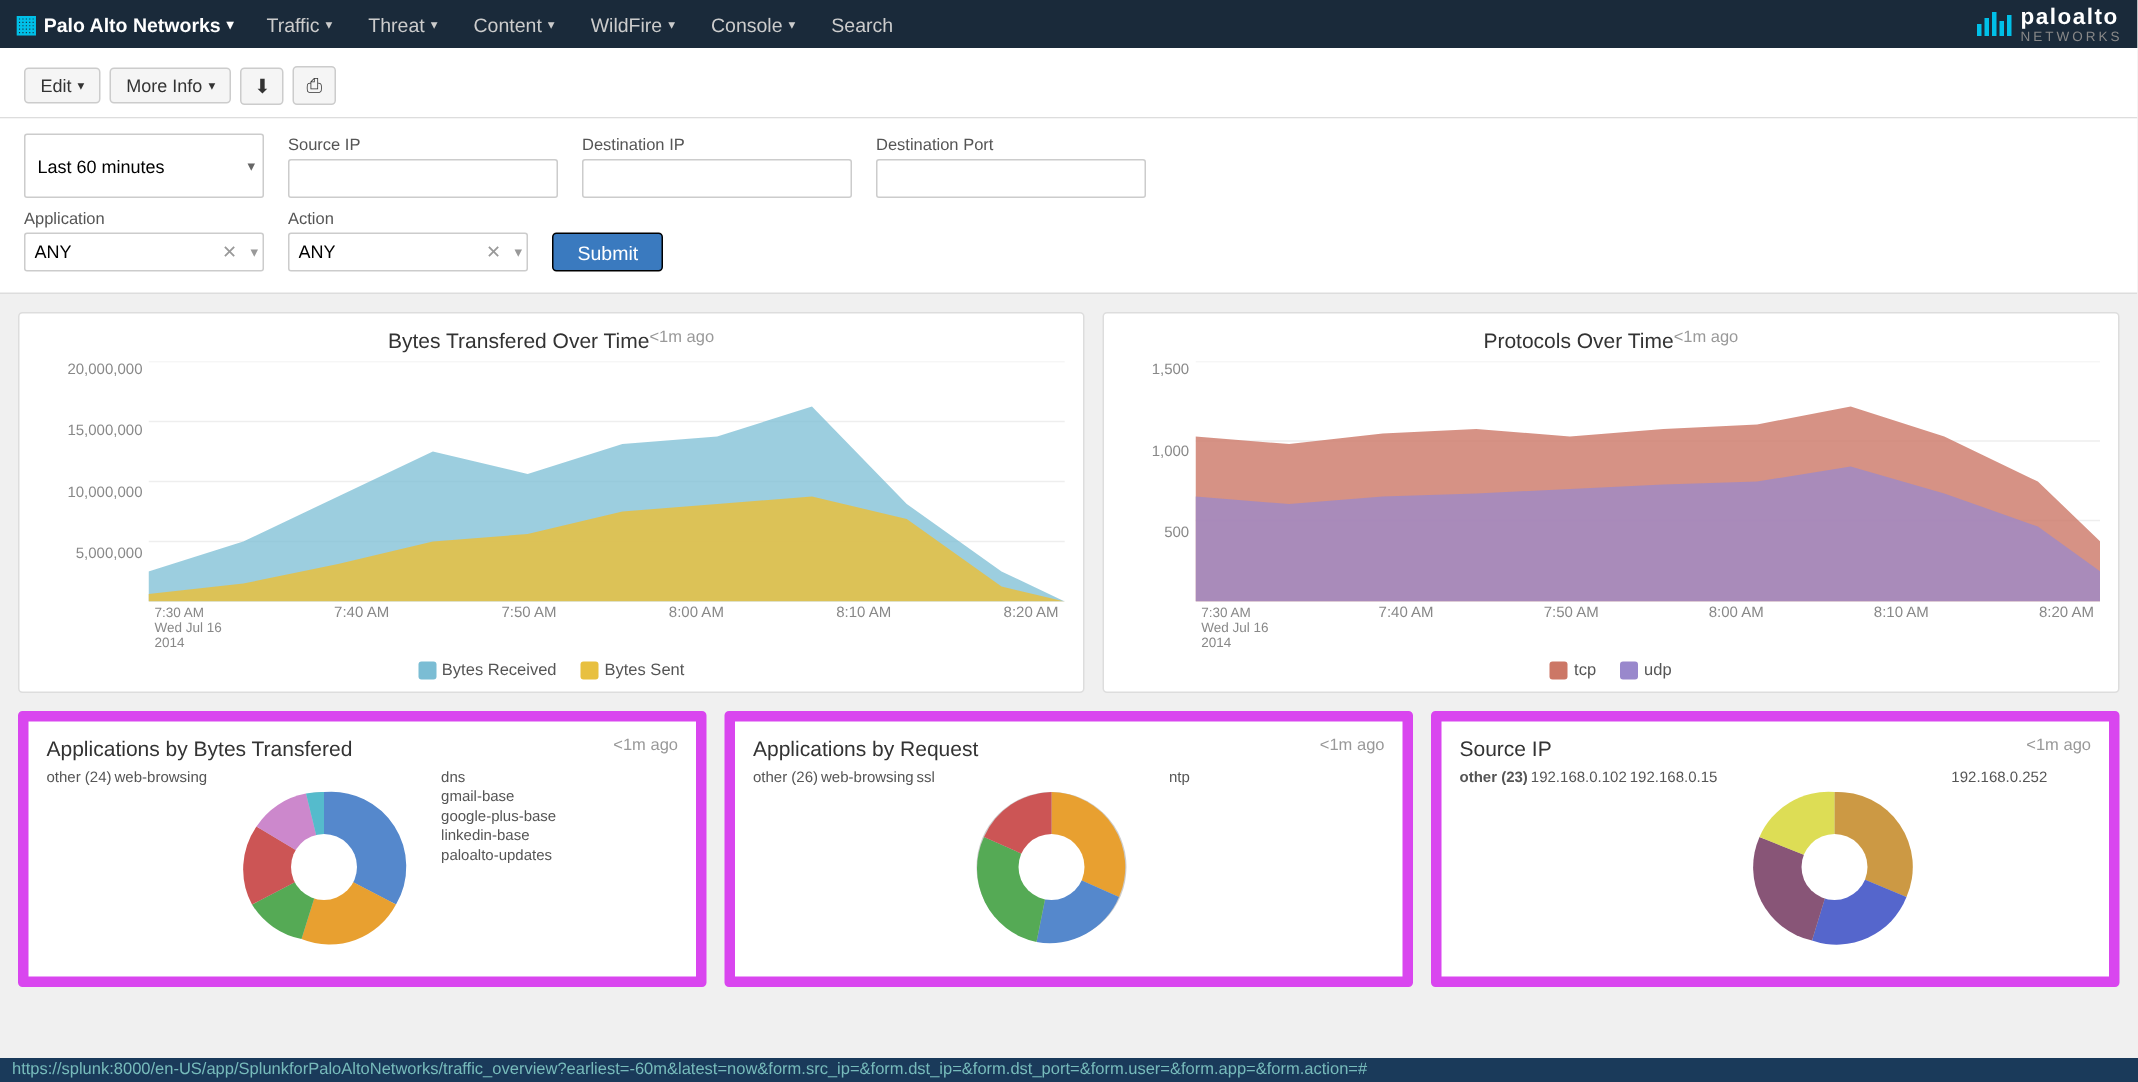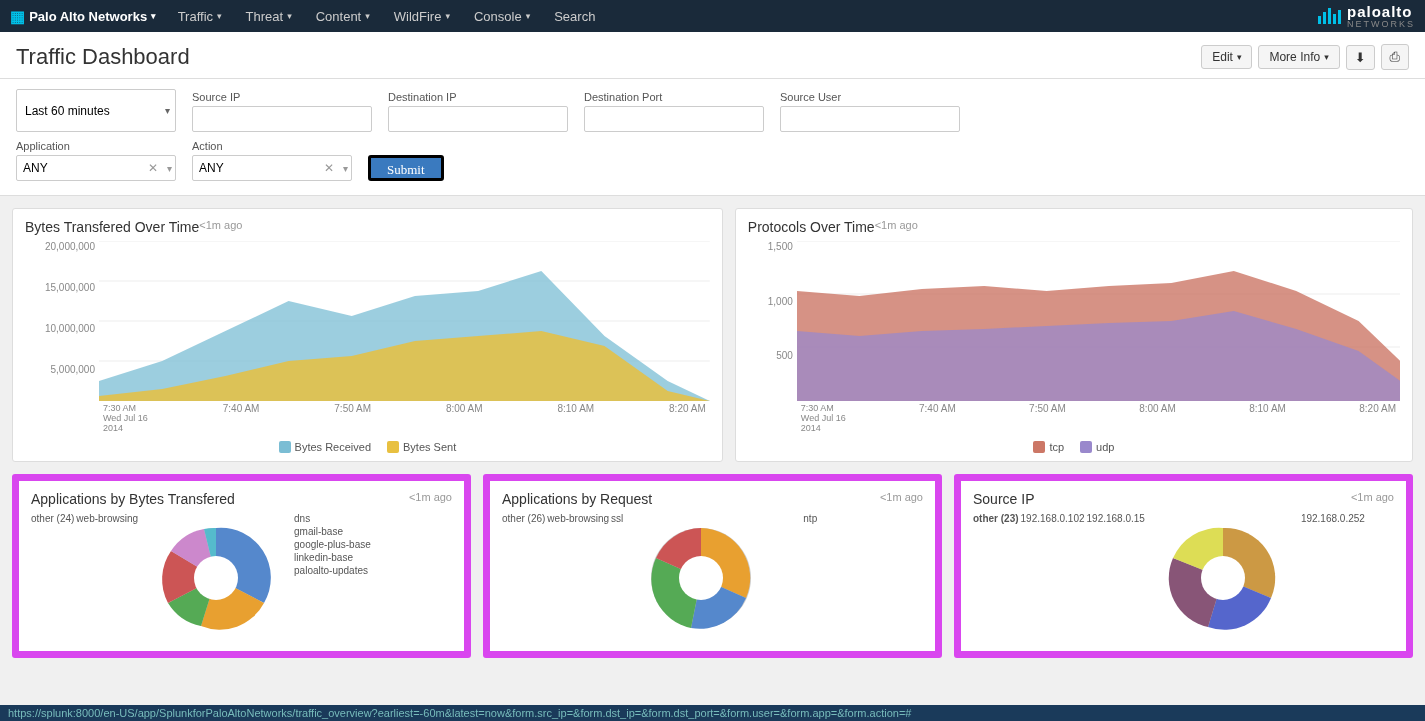--- a/index.html
+++ b/index.html
@@ -180,27 +180,26 @@
     }
     .time-select-arrow {
       position: absolute;
       right: 6px;
       color: #666;
       font-size: 10px;
     }
     .btn-submit {
       background: #3a7abf;
       color: #fff;
-      border: 3px solid #000000;
+      border: 1px solid #000000;
       border-radius: 3px;
       padding: 4px 16px;
       font-size: 13px;
       cursor: pointer;
       height: 26px;
-      font-family: Liberation Serif, serif;
     }
 
     
     .dashboard {
       padding: 12px 12px;
       display: flex;
       flex-direction: column;
       gap: 12px;
     }
     .dash-row {
@@ -212,21 +211,21 @@
     .chart-card {
       background: #fff;
       border: 1px solid #ddd;
       border-radius: 3px;
       padding: 10px 12px 8px 12px;
       flex: 1;
       min-width: 0;
     }
     .chart-card-header {
       display: flex;
-      justify-content: flex-start;
+      justify-content: center;
       align-items: flex-start;
       margin-bottom: 6px;
     }
     .chart-card-title {
       font-size: 14px;
       color: #333;
       font-weight: normal;
     }
     .chart-timestamp {
       font-size: 11px;
@@ -381,21 +380,20 @@
       </div>
       <div>
         <div class="logo-text">paloalto</div>
         <div class="logo-sub">NETWORKS</div>
       </div>
     </div>
   </div>
 </nav>
 
 <div class="page-header">
-  <h1 class="page-title">Traffic Dashboard</h1>
   <div class="page-header-actions">
     <button class="btn-action">
       <span>Edit</span>
       <span class="chevron">▾</span>
     </button>
     <button class="btn-action">
       <span>More Info</span>
       <span class="chevron">▾</span>
     </button>
     <button class="btn-icon">
@@ -420,24 +418,20 @@
     <div class="filter-group">
       <label class="filter-label">Source IP</label>
       <input class="filter-input" type="text" style="width: 180px;">
     </div>
     <div class="filter-group">
       <label class="filter-label">Destination IP</label>
       <input class="filter-input" type="text" style="width: 180px;">
     </div>
     <div class="filter-group">
       <label class="filter-label">Destination Port</label>
-      <input class="filter-input" type="text" style="width: 180px;">
-    </div>
-    <div class="filter-group">
-      <label class="filter-label">Source User</label>
       <input class="filter-input" type="text" style="width: 180px;">
     </div>
   </div>
   <div class="filter-row">
     <div class="filter-group">
       <label class="filter-label">Application</label>
       <div class="filter-select-wrap">
         <select class="filter-select" style="min-width:160px;">
           <option>ANY</option>
         </select>
@@ -608,21 +602,21 @@
         </div>
         <svg width="140" height="130" viewBox="0 0 140 130">
           <circle cx="70" cy="65" r="50" fill="#ccc"></circle>
           <path d="M70,65 L70,15 A50,50 0 0,1 115,85 Z" fill="#e8a030"></path>
           <path d="M70,65 L115,85 A50,50 0 0,1 60,115 Z" fill="#5588cc"></path>
           <path d="M70,65 L60,115 A50,50 0 0,1 25,45 Z" fill="#55aa55"></path>
           <path d="M70,65 L25,45 A50,50 0 0,1 70,15 Z" fill="#cc5555"></path>
           <circle cx="70" cy="65" r="22" fill="#fff"></circle>
         </svg>
         <div class="pie-labels-right">
-          <div style="font-size:10px; color:#555;margin-left:24px;">ntp</div>
+          <div style="font-size:10px; color:#555;">ntp</div>
         </div>
       </div>
     </div>
 
     <div class="pie-card">
       <div class="pie-card-header">
         <span class="pie-card-title">Source IP</span>
         <span class="chart-timestamp">&lt;1m ago</span>
       </div>
       <div class="pie-content">

